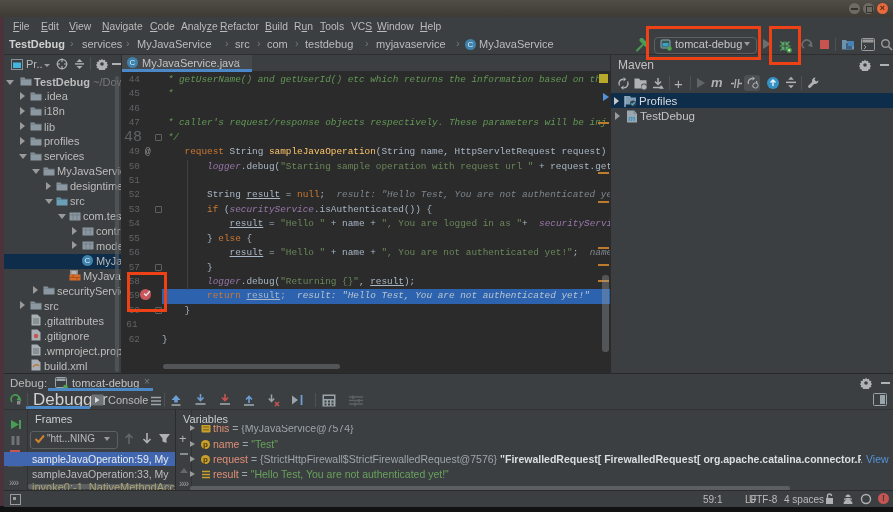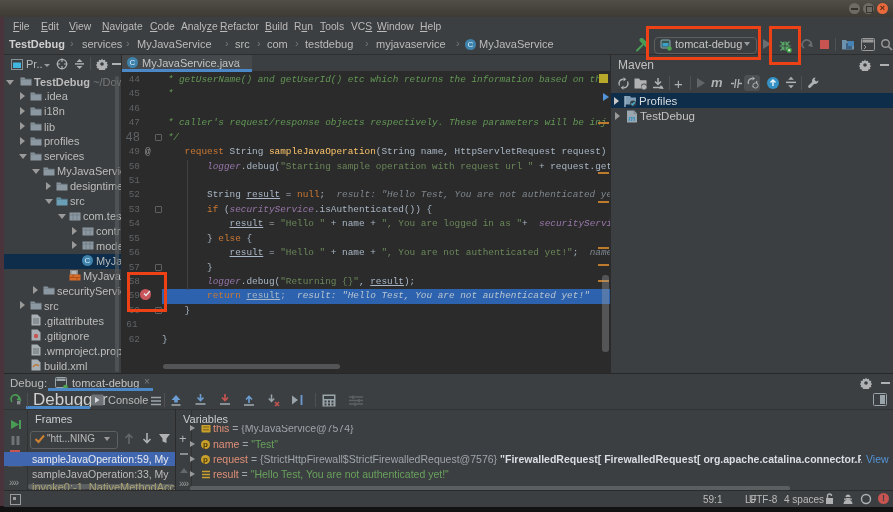--- a/index.html
+++ b/index.html
@@ -272,21 +272,21 @@
 <div class="abs" style="left:112px;top:1px;font-size:11px;color:#7b7e80;">×</div>
 <div class="abs" style="left:40px;top:234.3px;width:448px;height:14.4px;background:#2d63ae;"></div>
 <div class="abs" style="left:65px;top:104.5px;width:1px;height:130px;background:#414141;"></div>
 <div class="abs mono" style="left:2px;top:18.0px;width:16px;text-align:right;font-size:9.4px;line-height:14.42px;color:#606366;">44</div>
 <div class="abs mono cl" style="left:40px;top:18.0px;"><span class="c"> * getUserName() and getUserId() etc which returns the information based on the</span></div>
 <div class="abs mono" style="left:2px;top:32.4px;width:16px;text-align:right;font-size:9.4px;line-height:14.42px;color:#606366;">45</div>
 <div class="abs mono cl" style="left:40px;top:32.4px;"><span class="c"> *</span></div>
 <div class="abs mono" style="left:2px;top:46.8px;width:16px;text-align:right;font-size:9.4px;line-height:14.42px;color:#606366;">46</div>
 <div class="abs mono" style="left:2px;top:61.3px;width:16px;text-align:right;font-size:9.4px;line-height:14.42px;color:#606366;">47</div>
 <div class="abs mono cl" style="left:40px;top:61.3px;"><span class="c"> * caller's request/response objects respectively. These parameters will be inj</span></div>
-<div class="abs mono" style="left:2px;top:75.7px;width:16px;text-align:right;font-size:12px;line-height:14.42px;color:#606366;">48</div>
+<div class="abs mono" style="left:2px;top:75.7px;width:16px;text-align:right;font-size:15px;line-height:14.42px;color:#606366;">48</div>
 <div class="abs mono cl" style="left:40px;top:75.7px;"><span class="c"> */</span></div>
 <div class="abs mono" style="left:2px;top:90.1px;width:16px;text-align:right;font-size:9.4px;line-height:14.42px;color:#606366;">49</div>
 <div class="abs mono cl" style="left:40px;top:90.1px;">    <span class="k">request</span> String <span class="m">sampleJavaOperation</span>(String name, HttpServletRequest request) {</div>
 <div class="abs mono" style="left:2px;top:104.5px;width:16px;text-align:right;font-size:9.4px;line-height:14.42px;color:#606366;">50</div>
 <div class="abs mono cl" style="left:40px;top:104.5px;">        <span class="f">logger</span>.debug(<span class="s">"Starting sample operation with request url "</span> + request.getRe</div>
 <div class="abs mono" style="left:2px;top:118.9px;width:16px;text-align:right;font-size:9.4px;line-height:14.42px;color:#606366;">51</div>
 <div class="abs mono" style="left:2px;top:133.4px;width:16px;text-align:right;font-size:9.4px;line-height:14.42px;color:#606366;">52</div>
 <div class="abs mono cl" style="left:40px;top:133.4px;">        String <span class="u">result</span> = <span class="k">null</span>;<span class="h">  result: "Hello Test, You are not authenticated yet!"</span></div>
 <div class="abs mono" style="left:2px;top:147.8px;width:16px;text-align:right;font-size:9.4px;line-height:14.42px;color:#606366;">53</div>
 <div class="abs mono cl" style="left:40px;top:147.8px;">        <span class="k">if</span> (<span class="f">securityService</span>.isAuthenticated()) {</div>

